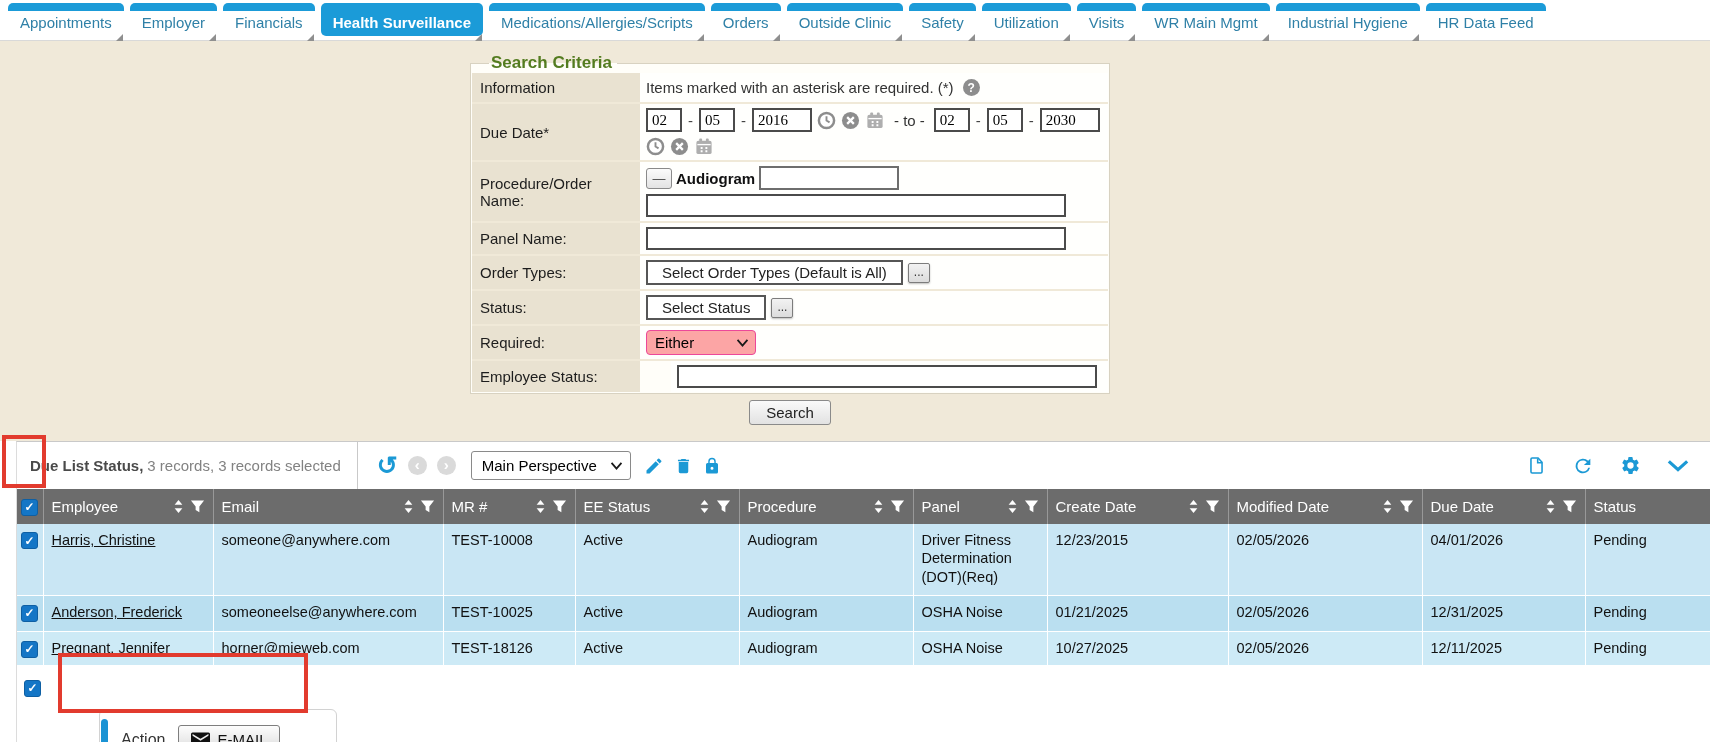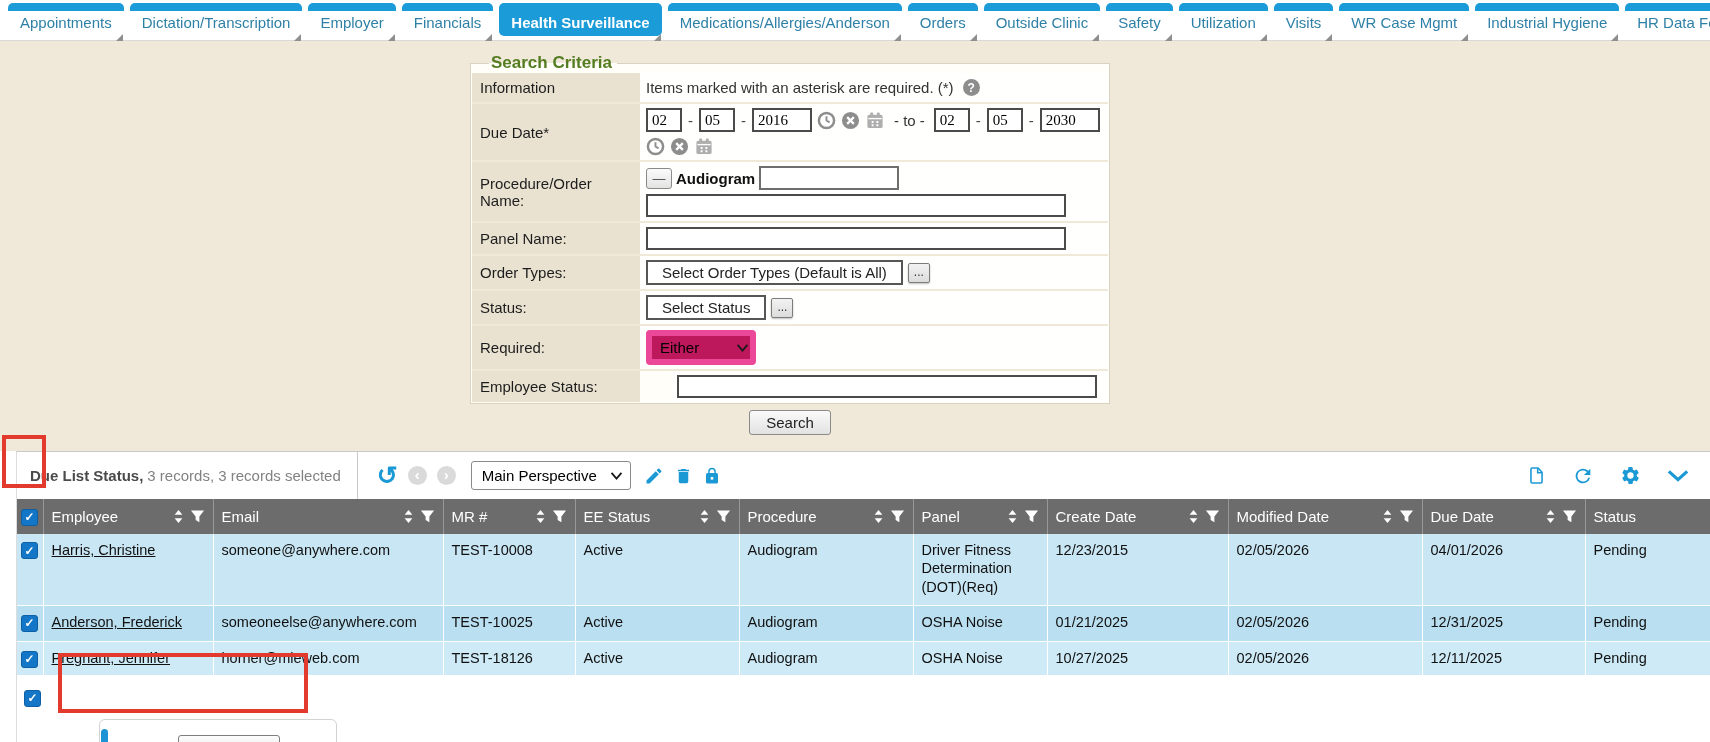--- a/index.html
+++ b/index.html
@@ -41,21 +41,21 @@
   .mini-btn { min-width:26px; height:21px; border:1px solid #8a8a8a; background:linear-gradient(#fbfbfb,#e3e3e3);
               border-radius:3px; font-size:13px; color:#444; display:inline-flex; align-items:center; justify-content:center; cursor:pointer; }
   .proc-name { font-weight:bold; color:#111; margin:0 4px; }
   input.small { width:140px; height:24px; border:2px solid #6e6e6e; font-size:15px; padding:1px 4px;
                 font-family:"Liberation Sans",sans-serif; }
   .picker { border:2px solid #565656; background:#fff; padding:2px 14px; font-size:15px; color:#222; }
   .dots-btn { min-width:22px; height:20px; border:1px solid #7c7c7c; background:linear-gradient(#f2f2f2,#dcdcdc);
               border-radius:2px; font-size:12px; color:#333; display:inline-flex; align-items:flex-end; justify-content:center;
               padding-bottom:3px; cursor:pointer; box-shadow:0 1px 2px rgba(0,0,0,.25); }
   .selwrap { position:relative; display:inline-block; }
-  select.req { appearance:none; -webkit-appearance:none; border:6px solid #ec4899; border-radius:4px; background:#be185d;
+  select.req { appearance:none; -webkit-appearance:none; border:1px solid #ec4899; border-radius:4px; background:#fca5a5;
                font-size:15px; padding:3px 18px 3px 8px; width:110px; font-family:"Liberation Sans",sans-serif; }
   .selchev { position:absolute; right:7px; top:50%; transform:translateY(-50%); pointer-events:none; display:flex; }
   .btnrow { text-align:center; margin-top:6px; }
   button.search-btn { font-size:15px; color:#222; padding:3px 16px; border:1px solid #8a8a8a; border-radius:3px;
                background:linear-gradient(#fafafa,#e2e2e2); cursor:pointer; font-family:"Liberation Sans",sans-serif; }
 
   
   .grid { margin-top:16px; background:#fff; padding-bottom:6px; }
   .grid-inner { margin-left:16px; width:1694px; border-left:1px solid #dcdcdc; border-top:1px solid #c9c9c9; }
   .toolbar { display:flex; align-items:center; height:47px; background:#fff; padding-left:13px; font-size:15px; }
@@ -105,37 +105,33 @@
 <body>
 
 <div id="page">
 
   <div class="tabbar">
     <div class="tab">
         <span class="tab-label">Appointments</span>
         <span class="fold"></span>
       </div>
     <div class="tab">
-        <span class="tab-label">Dictation/Transcription</span>
-        <span class="fold"></span>
-      </div>
-    <div class="tab">
         <span class="tab-label">Employer</span>
         <span class="fold"></span>
       </div>
     <div class="tab">
         <span class="tab-label">Financials</span>
         <span class="fold"></span>
       </div>
     <div class="tab active">
         <span class="tab-label">Health Surveillance</span>
         <span class="fold"></span>
       </div>
     <div class="tab">
-        <span class="tab-label">Medications/Allergies/Anderson</span>
+        <span class="tab-label">Medications/Allergies/Scripts</span>
         <span class="fold"></span>
       </div>
     <div class="tab">
         <span class="tab-label">Orders</span>
         <span class="fold"></span>
       </div>
     <div class="tab">
         <span class="tab-label">Outside Clinic</span>
         <span class="fold"></span>
       </div>
@@ -145,21 +141,21 @@
       </div>
     <div class="tab">
         <span class="tab-label">Utilization</span>
         <span class="fold"></span>
       </div>
     <div class="tab">
         <span class="tab-label">Visits</span>
         <span class="fold"></span>
       </div>
     <div class="tab">
-        <span class="tab-label">WR Case Mgmt</span>
+        <span class="tab-label">WR Main Mgmt</span>
         <span class="fold"></span>
       </div>
     <div class="tab">
         <span class="tab-label">Industrial Hygiene</span>
         <span class="fold"></span>
       </div>
     <div class="tab">
       <span class="tab-label">HR Data Feed</span>
 
     </div>

